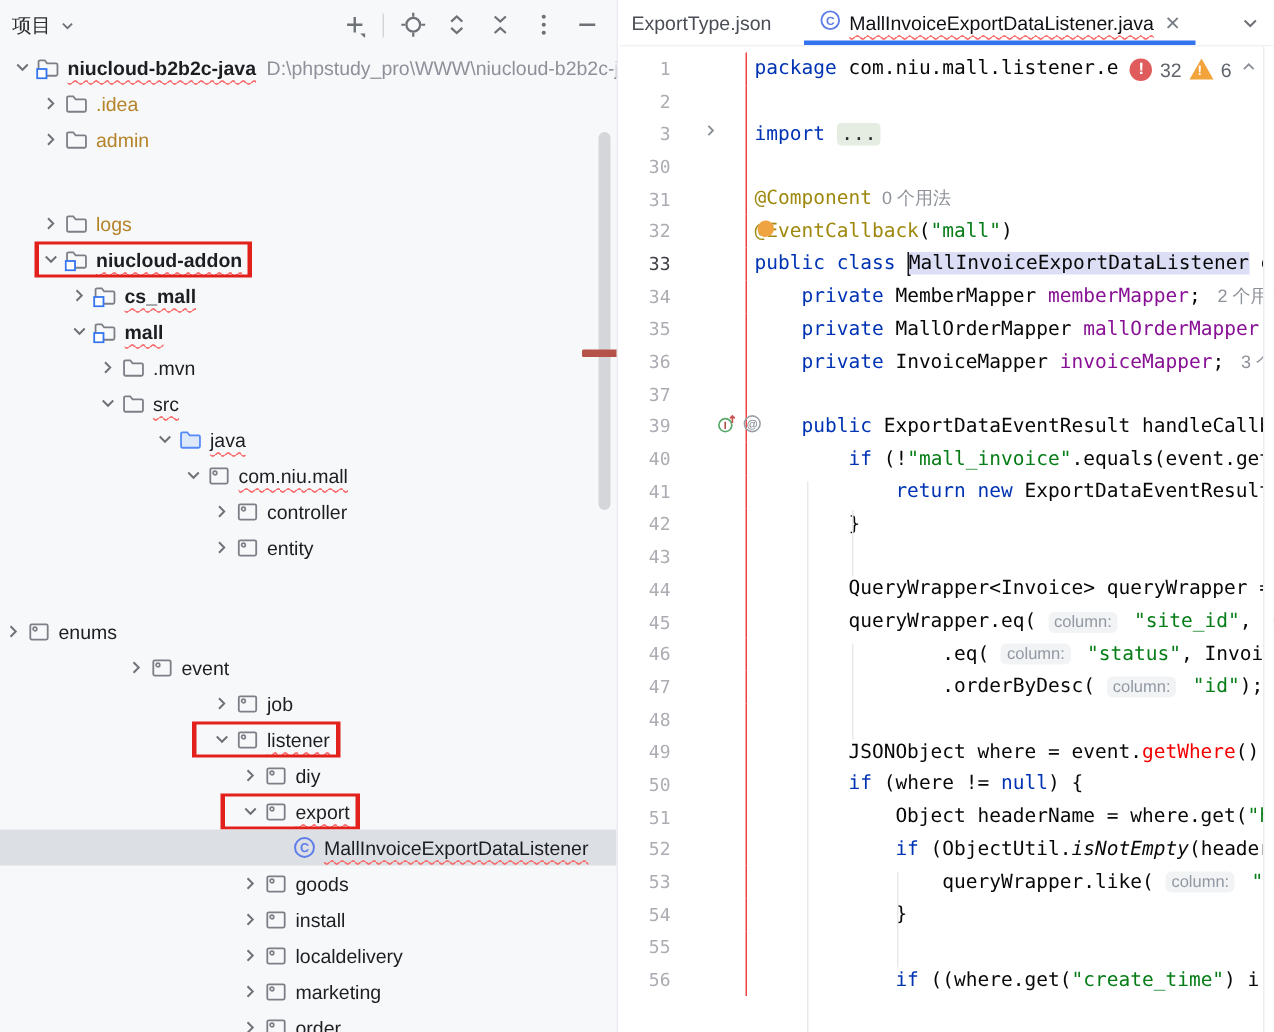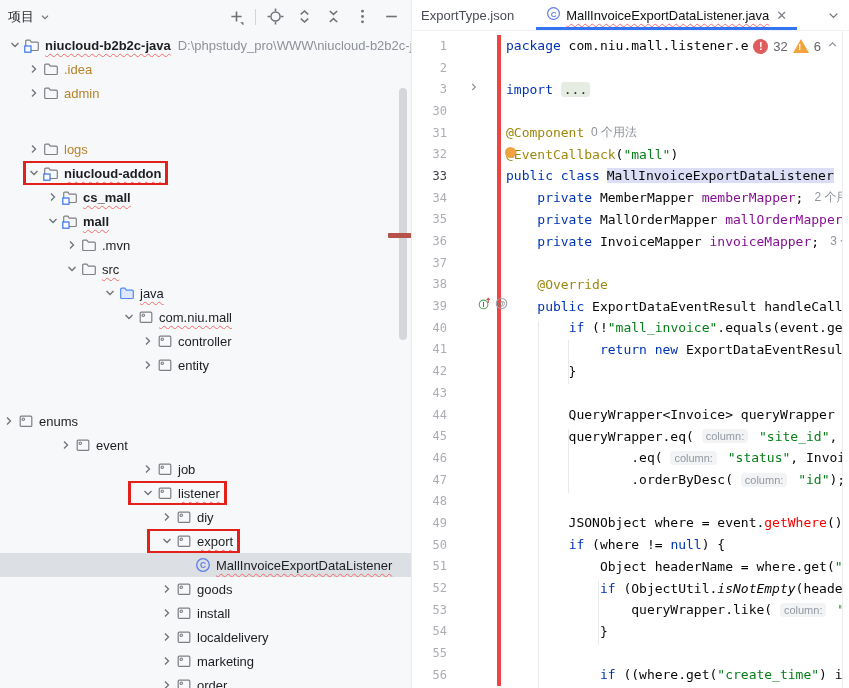--- a/index.html
+++ b/index.html
@@ -53,21 +53,21 @@
   #tab-dropdown { position:absolute; right:8px; top:8px; }
 
   #code-area { position:absolute; left:0; right:0; top:31px; bottom:0; padding-top:4px; overflow:hidden; }
   .crow { position:relative; height:21.7px; display:flex; align-items:center; }
   .ln { width:34px; flex:0 0 34px; text-align:right; font-family:"DejaVu Sans Mono","Liberation Mono",monospace;
     font-size:12px; color:#ABADB3; }
   .caret-ln .ln { color:#3E4046; }
   .gmid { width:50px; flex:0 0 50px; height:100%; position:relative; display:flex; align-items:center; }
   .gfold { position:absolute; left:20px; top:2px; }
   .gicons { position:absolute; left:30px; top:1px; display:flex; gap:2px; align-items:center; }
-  .ctext { border-left:4px solid #ef4444; padding-left:5px; height:100%; display:flex; align-items:center;
+  .ctext { border-left:1px solid #ef4444; padding-left:5px; height:100%; display:flex; align-items:center;
     font-family:"DejaVu Sans Mono","Liberation Mono",monospace; font-size:13px; color:#080808;
     white-space:pre; overflow:hidden; flex:1; }
   .kw  { color:#0033B3; }
   .str { color:#067D17; }
   .ann { color:#9E880D; }
   .fld { color:#871094; }
   .err { color:#F50000; }
   .ita { font-style:italic; }
   .sel { background:#DCDEF6; }
   .hint { font-family:"Liberation Sans",sans-serif; font-size:12px; color:#8E9299; }
@@ -354,21 +354,21 @@
             </span>
             <span class="ticon">
               <svg width="16" height="16" viewBox="0 0 16 16">
                 <rect x="2.2" y="3.2" width="11.6" height="10.2" rx="1" fill="none" stroke="#7D7F86" stroke-width="1.2"></rect>
                 <circle cx="5.3" cy="6.3" r="1.25" fill="none" stroke="#7D7F86" stroke-width="1.1"></circle>
               </svg>
             </span>
             <span class="tlabel">enums</span>
           </span>
         </div>
-        <div class="trow" style="padding-left: 57px;">
+        <div class="trow" style="padding-left: 82px;">
           <span class="tgrp">
             <span class="tchev">
               <svg width="16" height="16" viewBox="0 0 16 16">
                 <path d="M6 4.5 L9.5 8 L6 11.5" fill="none" stroke="#6E7176" stroke-width="1.3"></path>
               </svg>
             </span>
             <span class="ticon">
               <svg width="16" height="16" viewBox="0 0 16 16">
                 <rect x="2.2" y="3.2" width="11.6" height="10.2" rx="1" fill="none" stroke="#7D7F86" stroke-width="1.2"></rect>
                 <circle cx="5.3" cy="6.3" r="1.25" fill="none" stroke="#7D7F86" stroke-width="1.1"></circle>
@@ -627,25 +627,20 @@
           <span class="ln">36</span>
           <span class="gmid"></span>
           <span class="ctext"><span>    </span><span class="kw">private</span><span> InvoiceMapper </span><span class="fld">invoiceMapper</span><span>; </span><span class="hint"> 3 个</span></span>
         </div>
         <div class="crow">
           <span class="ln">37</span>
           <span class="gmid"></span>
           <span class="ctext"></span>
         </div>
         <div class="crow">
-          <span class="ln">38</span>
-          <span class="gmid"></span>
-          <span class="ctext"><span>    </span><span class="ann">@Override</span></span>
-        </div>
-        <div class="crow">
           <span class="ln">39</span>
           <span class="gmid">
             <span class="gicons">
               <span><svg width="15" height="15" viewBox="0 0 16 16">
                   <circle cx="7" cy="9" r="4.6" fill="none" stroke="#59A869" stroke-width="1.2"></circle>
                   <text x="7" y="12" text-anchor="middle" font-size="7.5" font-weight="bold" fill="#A8463F" font-family="Liberation Sans, sans-serif">I</text>
                   <path d="M12 7.5 V2.5 M10.3 4.2 L12 2.5 L13.7 4.2" fill="none" stroke="#C75450" stroke-width="1.2"></path>
                 </svg></span>
               <span><svg width="15" height="15" viewBox="0 0 16 16">
                   <circle cx="8" cy="8" r="5.6" fill="none" stroke="#9AA0A8" stroke-width="1.1"></circle>

